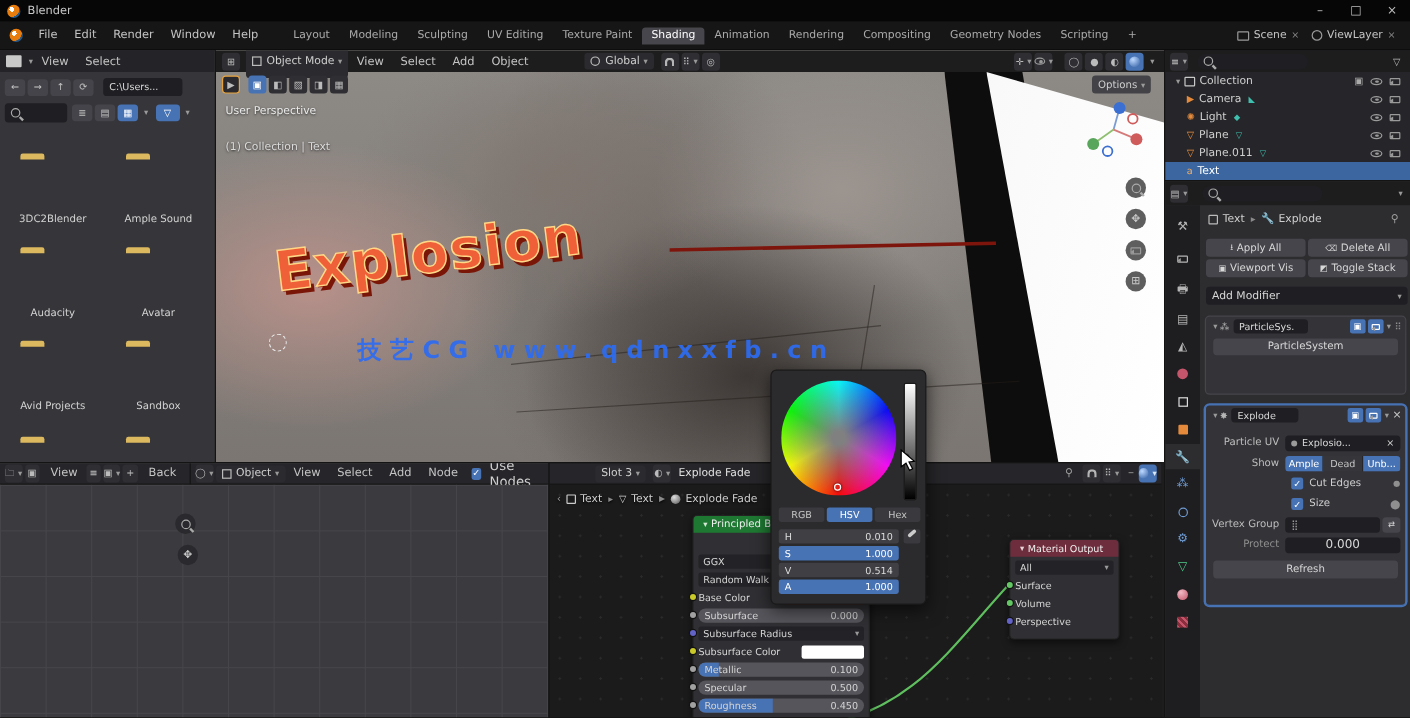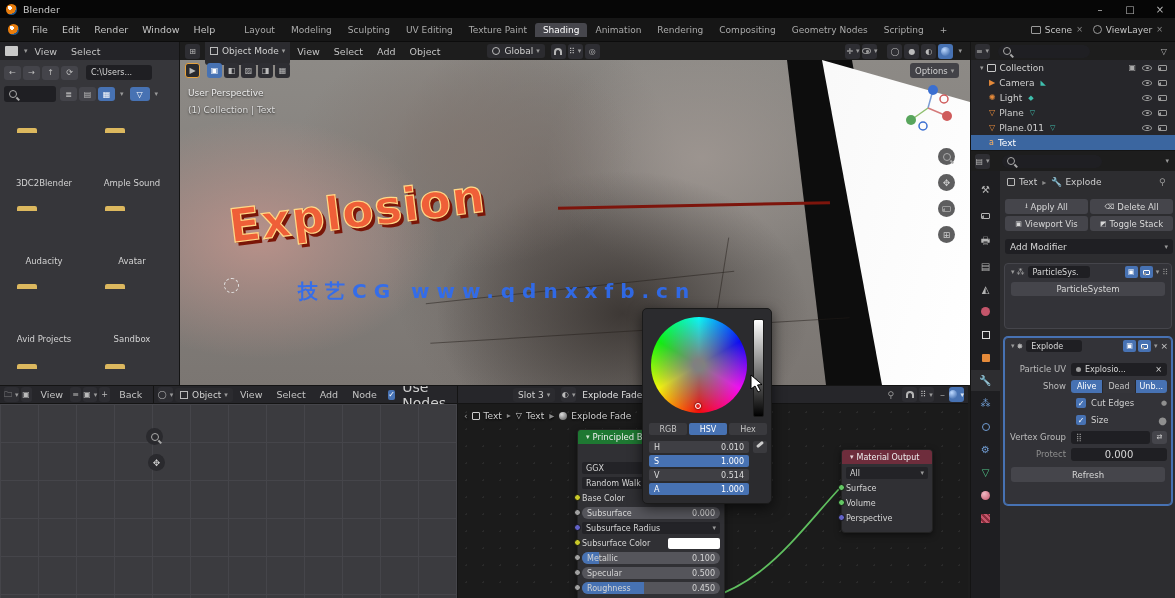--- a/index.html
+++ b/index.html
@@ -257,21 +257,21 @@
       <span class="smallbtn" style="border:1px solid #e8a33d;background:#2a2a2e">▶</span>
       <span style="width:5px"></span>
       <span class="smallbtn blue">▣</span>
       <span class="smallbtn">◧</span>
       <span class="smallbtn">▨</span>
       <span class="smallbtn">◨</span>
       <span class="smallbtn">▦</span>
     </div>
 
     <div class="abs" style="left:8px;top:46px;z-index:6;font-size:9px;color:#ececec;text-shadow:0 1px 2px rgba(0,0,0,.7)">User Perspective</div>
-    <div class="abs" style="left:8px;top:63px;z-index:6;font-size:9px;color:#dcdcdc;text-shadow:0 1px 2px rgba(0,0,0,.7)">(1) Collection | Text</div>
+    <div class="abs" style="left:8px;top:76px;z-index:6;font-size:9px;color:#dcdcdc;text-shadow:0 1px 2px rgba(0,0,0,.7)">(1) Collection | Text</div>
 
     <div class="abs pill" style="left:730px;top:21px;height:15px;z-index:12;background:#424247">
       <span style="font-size:8.5px">Options</span>
         <span class="caret">▾</span>
     </div>
 
     <div class="abs" style="left:722px;top:40px;width:52px;height:52px;z-index:12">
       <svg width="52" height="52">
         <line x1="26" y1="26" x2="31" y2="8" stroke="#7a9cd4" stroke-width="1.5"></line>
         <line x1="26" y1="26" x2="9" y2="38" stroke="#8fbf6f" stroke-width="1.5"></line>
@@ -497,21 +497,21 @@
         <span class="fld" style="flex:1;height:13px;font-size:8px">
           <span style="width:5px;height:5px;border-radius:50%;background:#9a9a9a;margin-right:4px"></span>
           <span>Explosio...</span>
           <span style="flex:1"></span>
             <span>×</span>
         </span>
       </div>
       <div class="prow">
         <span class="plbl">Show</span>
         <span style="flex:1;display:flex;border-radius:3px;overflow:hidden">
-          <span class="seg blue">Alive</span>
+          <span class="seg blue">Ample</span>
           <span class="seg" style="background:#35353a;color:#c5c5c5">Dead</span>
           <span class="seg blue" style="border-right:none">Unb...</span>
         </span>
       </div>
       <div class="prow" style="padding-left:67px">
         <span class="checkbox">✓</span>
         <span style="font-size:8.5px">Cut Edges</span>
         <span style="flex:1"></span>
           <span class="dim" style="font-size:7px">●</span>
       </div>
@@ -554,32 +554,32 @@
       <span class="pill" style="height:14px">
         <span style="width:8px;height:8px;border:1px solid #bbb;margin-right:4px"></span>
         <span style="font-size:9px">Object</span>
           <span class="caret">▾</span>
       </span>
       <span class="menu-item">View</span>
       <span class="menu-item">Select</span>
       <span class="menu-item">Add</span>
       <span class="menu-item">Node</span>
       <span class="checkbox" style="margin-left:4px">✓</span>
-      <span style="font-size:14px;margin-left:2px">Use Nodes</span>
+      <span style="font-size:11px;margin-left:2px">Use Nodes</span>
     </div>
     <div class="bl-grid"></div>
     <span class="vnav" style="left:146px;top:42px;background:#2a2a2e">
         <span class="ic-mag"></span>
       </span>
     <span class="vnav" style="left:148px;top:68px;background:#2a2a2e">✥</span>
   </div>
 
   <div class="abs sh">
     <div class="ed-head">
-      <span class="pill" style="height:14px;margin-left:55px">
+      <span class="pill" style="height:14px;margin-left:38px">
         <span style="font-size:9px">Slot 3</span>
           <span class="caret">▾</span>
       </span>
       <span class="smallbtn" style="margin-left:6px">◐<span class="caret">▾</span></span>
       <span style="font-size:9px;color:#e0e0e0;margin-left:4px">Explode Fade</span>
       <span style="flex:1"></span>
       <span style="color:#9a9a9a;font-size:9px;margin-right:8px">⚲</span>
       <span class="smallbtn">
           <span class="ic-magnet"></span>
         </span>

